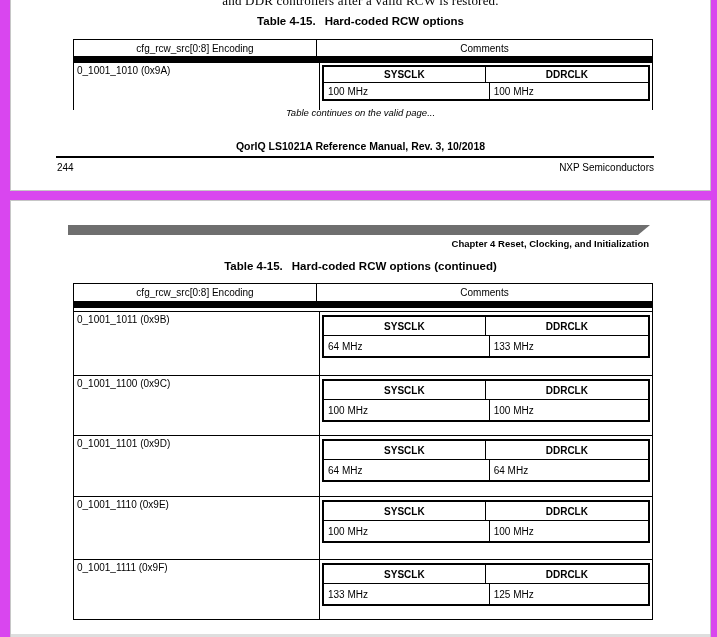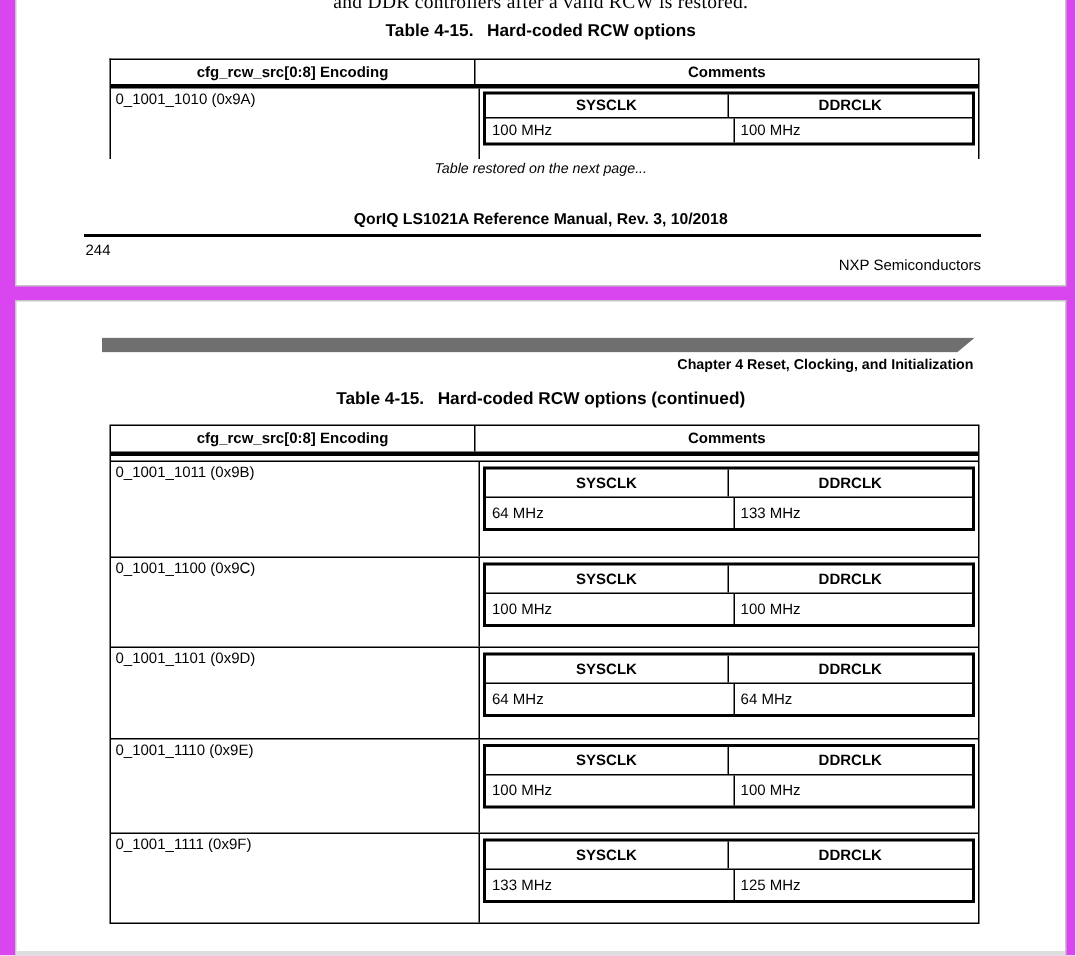--- a/index.html
+++ b/index.html
@@ -27,21 +27,21 @@
   #page2 .tbl-title{top:59px;}
   .tbl-title .lbl{margin-right:9px;text-align:center;}
 
   
   .rcw-table{
     position:absolute;left:62px;width:578px;border:1px solid #000;
     font-size:10px;
   }
   #page1 .rcw-table{top:39px;border-bottom:none;}
   #page2 .rcw-table{top:82px;}
-  .thead{display:flex;border-bottom:3px solid #000000;font-weight:bold;}
+  .thead{display:flex;border-bottom:7px solid #000000;font-weight:normal;}
   #page1 .thead{height:16px;}
   #page2 .thead{height:17px;}
   .thead .h{display:flex;align-items:center;justify-content:center;}
   .h1{width:242px;border-right:1px solid #000;}
   .h2{flex:1;}
   .head-gap{height:3px;}
   .tbody{border-top:1px solid #000;}
   .trow{display:flex;border-bottom:1px solid #000;}
   .trow:last-child{border-bottom:none;}
   #page1 .trow{height:47px;border-bottom:none;}
@@ -69,21 +69,21 @@
     font-style:italic;font-size:9.5px;
   }
   .manual-title{
     position:absolute;top:140px;left:0;width:100%;text-align:center;
     font-weight:bold;font-size:10.5px;
   }
   .footer-rule{
     position:absolute;top:156px;left:45px;width:598px;height:2px;background:#000;
   }
   .page-num{position:absolute;top:162px;left:46px;font-size:10px;}
-  .publisher{position:absolute;top:172px;right:56px;font-size:10px;margin-left:24px;}
+  .publisher{position:absolute;top:162px;right:56px;font-size:10px;margin-left:24px;}
 
   
   .chapter-banner{
     position:absolute;top:24px;left:57px;width:582px;height:10px;
     background:#6f6f6f;
     clip-path:polygon(0 0,100% 0,calc(100% - 12px) 100%,0 100%);
   }
   .chapter-line{
     position:absolute;top:37px;right:61px;font-weight:bold;font-size:9.5px;padding-left:32px;
   }
@@ -121,21 +121,21 @@
               <div class="nrow nvals">
                 <div class="nc nc1">100 MHz</div>
                 <div class="nc nc2">100 MHz</div>
               </div>
             </div>
           </div>
         </div>
       </div>
     </div>
 
-    <div class="continues">Table restored on the next page...</div>
+    <div class="continues">Table continues on the valid page...</div>
 
     <div class="manual-title">QorIQ LS1021A Reference Manual, Rev. 3, 10/2018</div>
     <div class="footer-rule"></div>
     <div class="page-num">244</div>
     <div class="publisher">NXP Semiconductors</div>
   </div>
 
   <div class="page" id="page2">
 
     <div class="chapter-banner"></div>

